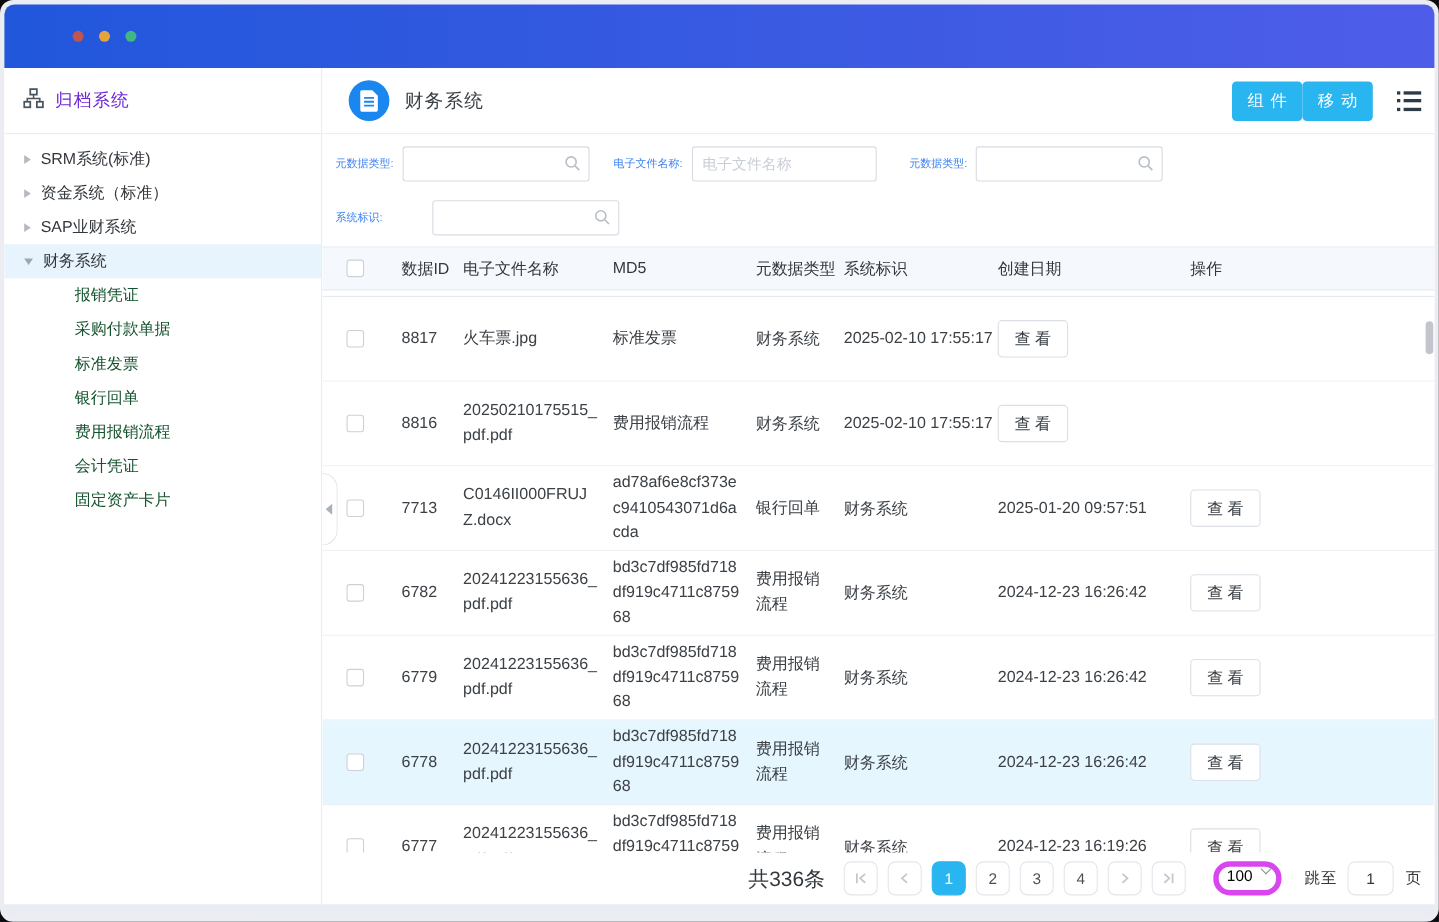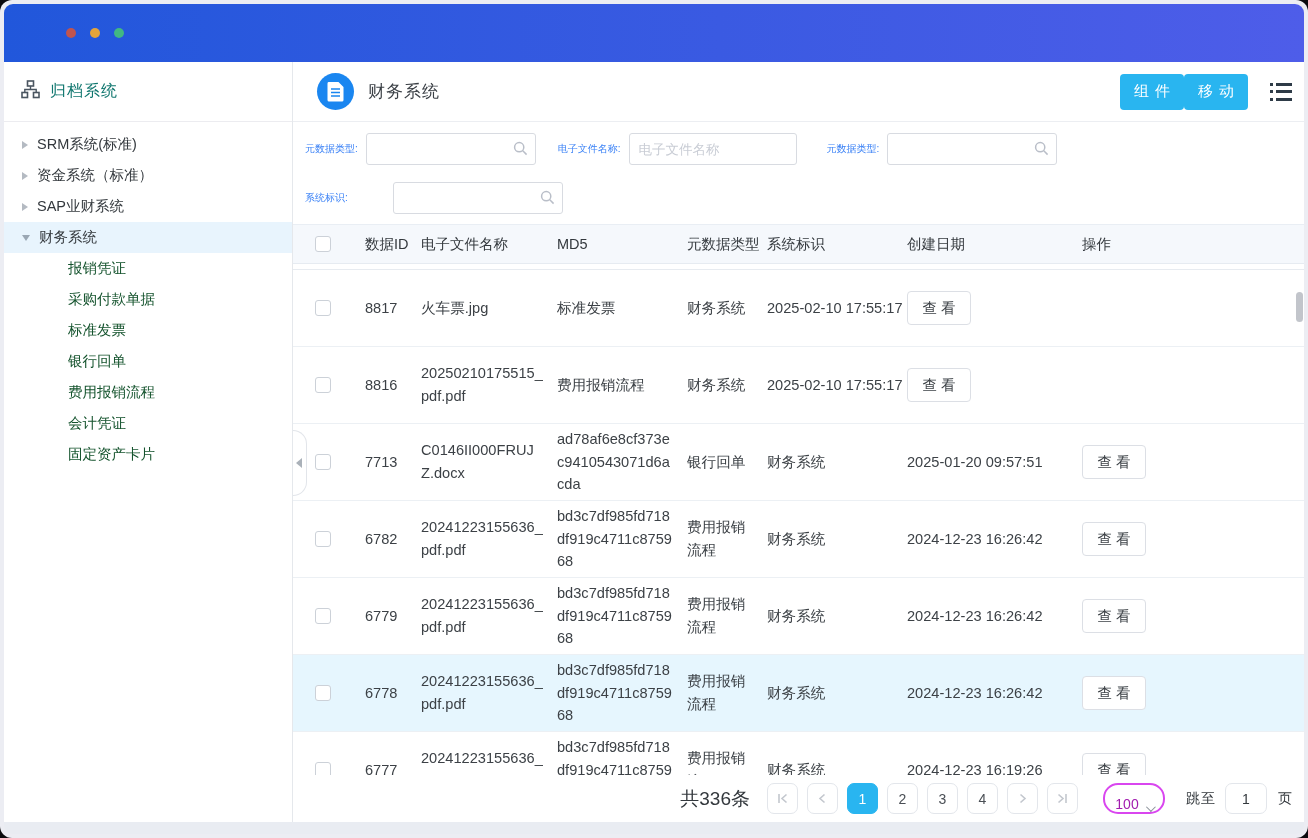--- a/index.html
+++ b/index.html
@@ -12,21 +12,21 @@
     display:flex; align-items:center; padding-left:62px; }
   .dots { display:flex; gap:14px; }
   .dot { width:10px; height:10px; border-radius:50%; }
   
   .app { display:flex; height:760px; background:#fff; position:relative; }
   .bottom-strip { height:12px; background:#e9ecf2; border-radius:0 0 9px 9px; }
   
   .sidebar { width:289px; border-right:1px solid #e5e8ec; background:#fff; flex:none; }
   .sidebar-header { height:60px; display:flex; align-items:center; gap:10px; padding-left:17px;
                     border-bottom:1px solid #ececf0; }
-  .sidebar-title { font-size:16px; color:#0f766e; letter-spacing:1px; }
+  .sidebar-title { font-size:16px; color:#6d28d9; letter-spacing:1px; }
   .tree { padding-top:7px; }
   .tree-item { height:31px; display:flex; align-items:center; padding-left:18px; gap:9px; cursor:pointer;
                font-size:14.5px; color:#33383d; }
   .tree-item.selected { background:#e8f4fd; }
   .tri-right { width:0; height:0; border-left:6px solid #b4bac2; border-top:4.5px solid transparent;
                border-bottom:4.5px solid transparent; }
   .tri-down { width:0; height:0; border-top:6px solid #9aa7b4; border-left:4.5px solid transparent;
               border-right:4.5px solid transparent; }
   .tree-child { height:31px; display:flex; align-items:center; padding-left:64px; cursor:pointer;
                 font-size:14.5px; color:#14532d; }
@@ -71,23 +71,23 @@
   
   .pagination { position:absolute; left:0; right:0; bottom:0; height:47px; background:#fff;
                 display:flex; align-items:center; justify-content:flex-end; padding-right:12px; gap:9px;
                 font-size:14px; color:#33383d; }
   .pg-total { margin-right:8px; font-size:19px; }
   .pg-btn { width:31px; height:31px; border:1px solid #e3e6eb; border-radius:7px; background:#fff;
             display:flex; align-items:center; justify-content:center; font-size:14px; color:#4a4f55;
             cursor:pointer; font-family:inherit; }
   .pg-btn.arrow { color:#c3c7ce; }
   .pg-btn.active { background:#29b5f0; border-color:#29b5f0; color:#fff; }
-  .pg-size { width:62px; height:31px; border:2px solid #d946ef; border-radius:15px; display:flex;
-             align-items:flex-end; justify-content:center; gap:7px; margin-left:16px; cursor:pointer;
-             color:#a21caf; }
+  .pg-size { width:62px; height:31px; border:5px solid #d946ef; border-radius:15px; display:flex;
+             align-items:flex-start; justify-content:center; gap:7px; margin-left:16px; cursor:pointer;
+             color:#000000; }
   .chev-down { width:7px; height:7px; border-right:1.6px solid #8a9099; border-bottom:1.6px solid #8a9099;
                transform:rotate(45deg) translateY(-2px); }
   .pg-jump-label { margin-left:12px; letter-spacing:1px; }
   .pg-jump-input { width:42px; height:31px; border:1px solid #e3e6eb; border-radius:7px; text-align:center;
                    font-size:14px; color:#33383d; outline:none; font-family:inherit; }
   .pg-unit { margin-left:2px; }
   
   .collapse-handle { position:absolute; left:-1px; top:368px; width:15px; height:66px; background:#fff;
                      border:1px solid #e2e5ea; border-left:none; border-radius:0 14px 14px 0;
                      display:flex; align-items:center; justify-content:center; cursor:pointer; z-index:5; }

